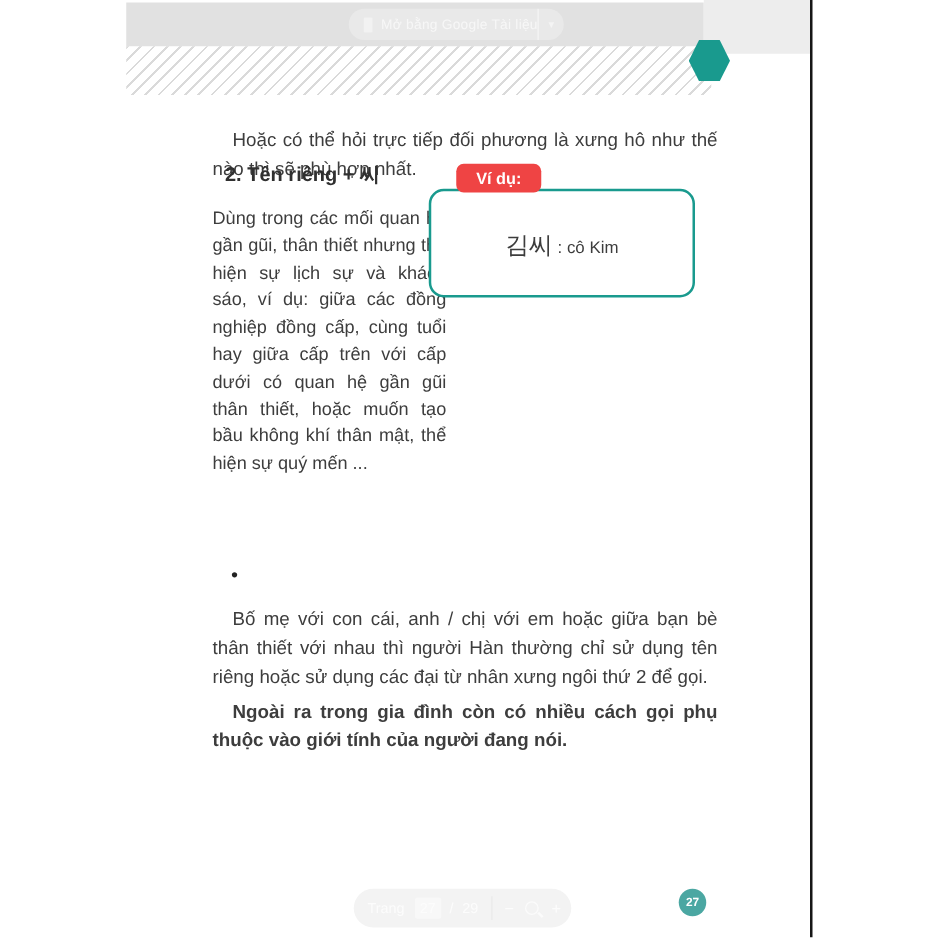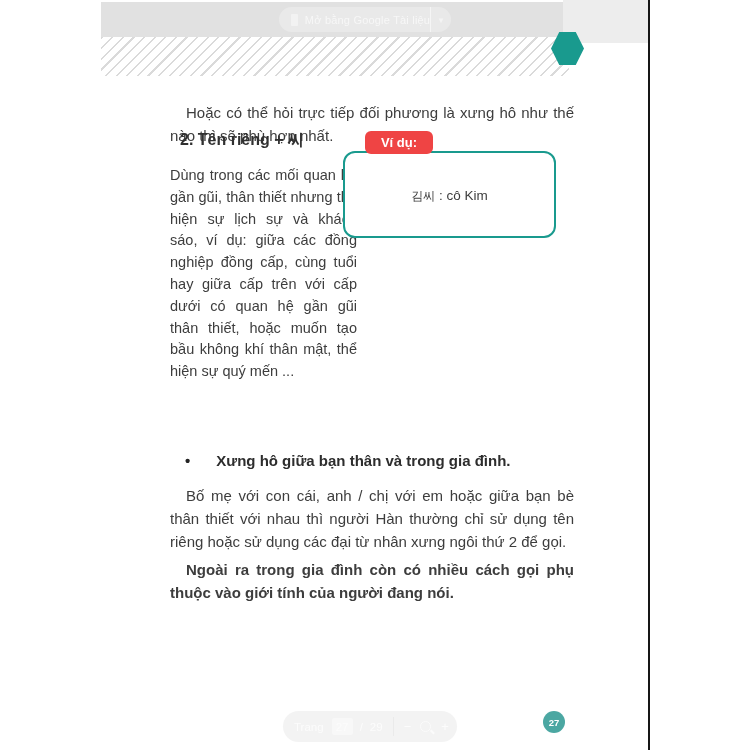--- a/index.html
+++ b/index.html
@@ -53,21 +53,21 @@
     color:#ffffff;font-weight:bold;font-size:13px;display:flex;align-items:center;justify-content:center;
     z-index:2;
   }
   .ex-box{
     left:343px;top:151px;width:213px;height:87px;background:#ffffff;
     border:2.5px solid #199a8e;border-radius:12px;z-index:1;
     display:flex;flex-direction:column;align-items:center;justify-content:center;gap:1px;
     padding-top:2px;box-sizing:border-box;
   }
   .ex-line{white-space:nowrap;color:#3d3d3d;}
-  .ex-line .k1{font-size:12px;}
+  .ex-line .k1{font-size:19px;}
   .ex-line .k2{font-size:19px;}
   .ex-line .lat1{font-size:13.5px;}
   .ex-line .lat2{font-size:14px;}
 
   
   .bullet-row{left:185px;top:452px;width:395px;display:flex;}
   .bullet-dot{font-size:15px;font-weight:bold;color:#232323;}
   .bullet-text{margin-left:26px;font-size:15px;font-weight:bold;color:#2d2d2d;}
   .para2{left:170px;top:484px;width:404px;}
   .para3{left:170px;top:558px;width:404px;font-weight:bold;}
@@ -124,21 +124,20 @@
 
 <div class="abs leftcol">Dùng trong các mối quan hệ gần gũi, thân thiết nhưng thể hiện sự lịch sự và khách sáo, ví dụ: giữa các đồng nghiệp đồng cấp, cùng tuổi hay giữa cấp trên với cấp dưới có quan hệ gần gũi thân thiết, hoặc muốn tạo bầu không khí thân mật, thể hiện sự quý mến ...</div>
 
 <div class="abs ex-tab">Ví dụ:</div>
 <div class="abs ex-box">
   <div class="ex-line"><span class="k1">김씨</span><span class="lat1"> : </span><span class="lat1">cô Kim</span></div>
 </div>
 
 <div class="abs bullet-row">
   <span class="bullet-dot">•</span>
-  <span class="bullet-text">Xưng hô giữa bạn thân và trong gia đình.</span>
 </div>
 
 <div class="abs para para2">Bố mẹ với con cái, anh / chị với em hoặc giữa bạn bè thân thiết với nhau thì người Hàn thường chỉ sử dụng tên riêng hoặc sử dụng các đại từ nhân xưng ngôi thứ 2 để gọi.</div>
 <div class="abs para para3">Ngoài ra trong gia đình còn có nhiều cách gọi phụ thuộc vào giới tính của người đang nói.</div>
 
 <div class="abs bottombar">
   <span class="trang">Trang</span>
   <span class="pagebox">
     <span>27</span>
   </span>

